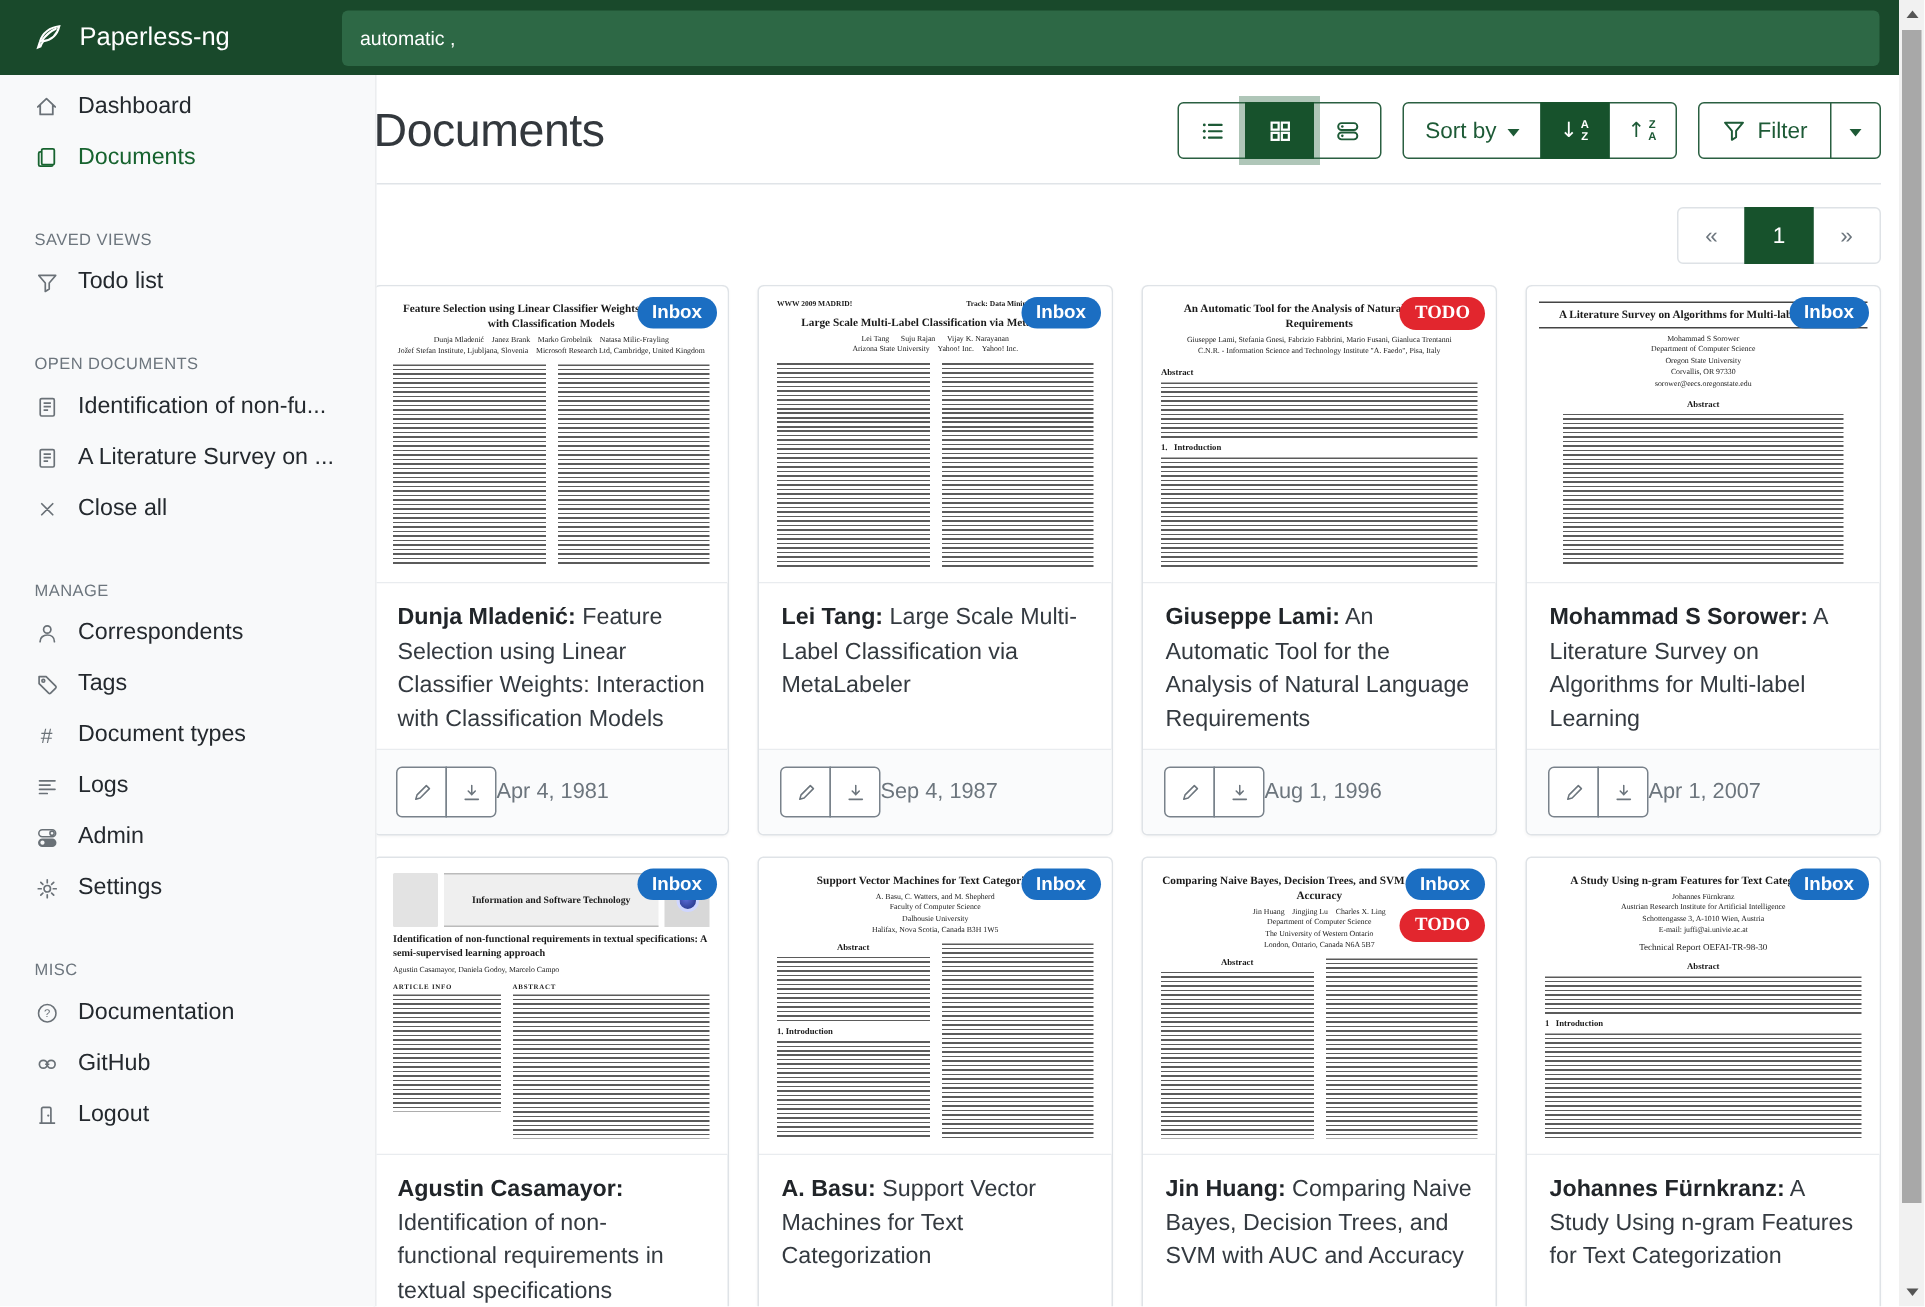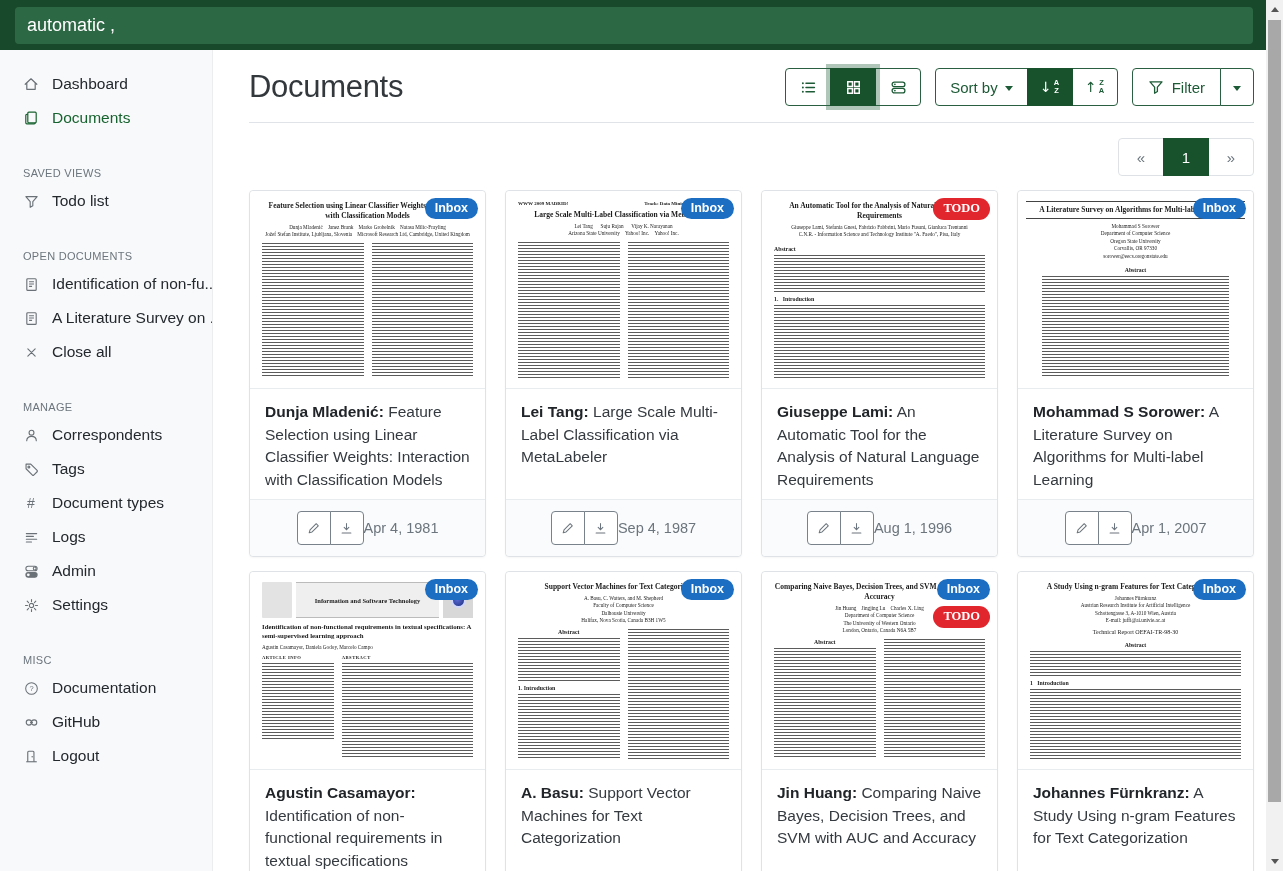--- a/index.html
+++ b/index.html
@@ -7,25 +7,25 @@
     font-family:"Liberation Sans", sans-serif; }
   .app { position:relative; width:1283px; height:871px; }
 
   
   .navbar { position:absolute; top:0; left:0; right:17px; height:50px;
     background:#19492b; display:flex; align-items:stretch; z-index:20; }
   .brand { width:213px; flex:none; display:flex; align-items:center; gap:10px; padding-left:21px; cursor:pointer; }
   .brand-title { color:#fff; font-size:17px; }
   .search-area { flex:1; display:flex; align-items:center; padding:0 13px 0 15px; }
   .search-input { width:100%; height:37px; background:#2d6845; border:none; outline:none;
-    border-radius:4px; color:#fff; font-size:18px; padding:0 12px; font-family:inherit; }
+    border-radius:4px; color:#fff; font-size:13px; padding:0 12px; font-family:inherit; }
 
   
-  .sidebar { position:absolute; top:50px; left:0; width:213px; bottom:0;
-    background:#f8f9fa; border-right:1px solid #ecedef; padding-top:17px; overflow:hidden; z-index:10; }
+  .sidebar { position:absolute; top:50px; left:0; width:251px; bottom:0;
+    background:#f8f9fa; border-right:1px solid #ecedef; padding-top:4px; overflow:hidden; z-index:10; }
   .nav-item { display:flex; align-items:center; gap:13px; padding:8px 8px 8px 23px;
     font-size:15.5px; color:#24292e; cursor:pointer; white-space:nowrap; }
   .nav-item .ic { width:16px; height:16px; flex:none; color:#6a7177; display:flex; align-items:center; justify-content:center; }
   .nav-item.active { color:#17632f; }
   .nav-item.active .ic { color:#17632f; }
   .nav-header { margin:32px 0 5px; padding:0 23px; font-size:11px; color:#6c757d; letter-spacing:.3px; }
   .hash { font-size:14px; font-weight:400; color:#6a7177; }
 
   
   .main { position:absolute; top:50px; left:213px; right:17px; bottom:0;
@@ -97,21 +97,21 @@
   .j-box { width:30px; background:#e3e3e3; border-radius:1px; }
   .j-mid { flex:1; background:#efefef; border-top:1px solid #bbb; border-bottom:1px solid #bbb;
     display:flex; align-items:center; justify-content:center; text-align:center;
     font-size:6.5px; font-weight:bold; height:36px; padding:0 4px; }
   .j-cover { width:30px; background:#d8d8d8; display:flex; align-items:center; justify-content:center; }
   .j-dot { width:15px; height:15px; border-radius:50%; background:radial-gradient(circle at 40% 40%, #5a6bd8, #1d2e7a); border:2px solid #cfd6ff; }
 
   .card-body { flex:1; padding:12px 15px 8px; font-size:15.5px; line-height:22.5px; color:#343a40; cursor:pointer; }
   .card-body b { color:#212529; }
   .card-footer { flex:none; margin-top:auto; border-top:1px solid #e9ecef; background:#fafbfc;
-    border-radius:0 0 4px 4px; padding:11px 14px; display:flex; align-items:center; justify-content:center; }
+    border-radius:0 0 4px 4px; padding:11px 14px; display:flex; align-items:center; justify-content:flex-start; }
   .mini-group { display:flex; }
   .mini-btn { width:34px; height:34px; background:#fff; border:1px solid #79828b; color:#6c757d;
     display:flex; align-items:center; justify-content:center; cursor:pointer; margin-left:-1px; }
   .mini-group .mini-btn:first-child { margin-left:0; border-radius:4px 0 0 4px; }
   .mini-group .mini-btn:last-child { border-radius:0 4px 4px 0; }
   .card-date { color:#6c757d; font-size:14.5px; }
 
   
   .scrollbar { position:absolute; top:0; right:0; width:17px; height:100%; background:#f1f1f1; z-index:30; }
   .sb-thumb { position:absolute; top:20px; left:2px; width:13px; height:782px; background:#a8a8a8; }
@@ -121,20 +121,29 @@
   .tri-down { width:0; height:0; border-left:4px solid transparent; border-right:4px solid transparent; border-top:5px solid #555; }
 
   svg { display:block; }
 </style>
 </head>
 <body>
 
 <div class="app">
 
   <header class="navbar">
+    <div class="brand">
+      <span>
+        <svg width="22" height="22" viewBox="0 0 22 22" fill="none" stroke="#fff" stroke-width="1.4" stroke-linecap="round">
+          <path d="M18.5 3.5 C12.5 4.2 7.2 7.8 5.6 13.8 L4.4 17.6 L6 16.9 C6.5 15.5 7.1 14.4 8 13.4 C13.5 12.6 17.2 9 18.5 3.5 Z"></path>
+          <path d="M6.8 13.2 C9.8 9.2 13.2 6.6 16.2 5.2"></path>
+        </svg>
+      </span>
+      <span class="brand-title">Paperless-ng</span>
+    </div>
     <div class="search-area">
       <input class="search-input" type="text" value="automatic ," style="">
     </div>
   </header>
 
   <aside class="sidebar">
     <div class="nav-item">
       <span class="ic">
         <svg width="16" height="16" viewBox="0 0 16 16" fill="none" stroke="currentColor" stroke-width="1.2" stroke-linecap="round" stroke-linejoin="round">
           <path d="M2.2 8.3 L8 2.8 L13.8 8.3 M3.8 7 V13.3 H12.2 V7"></path>

